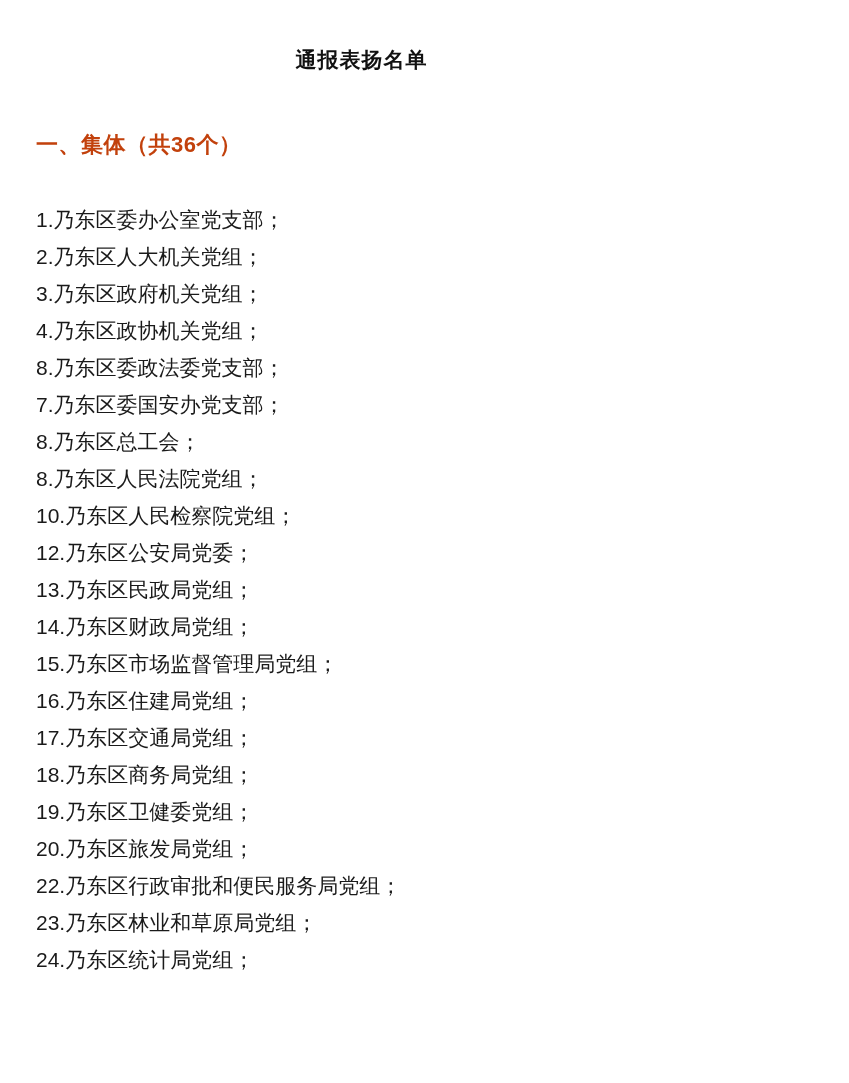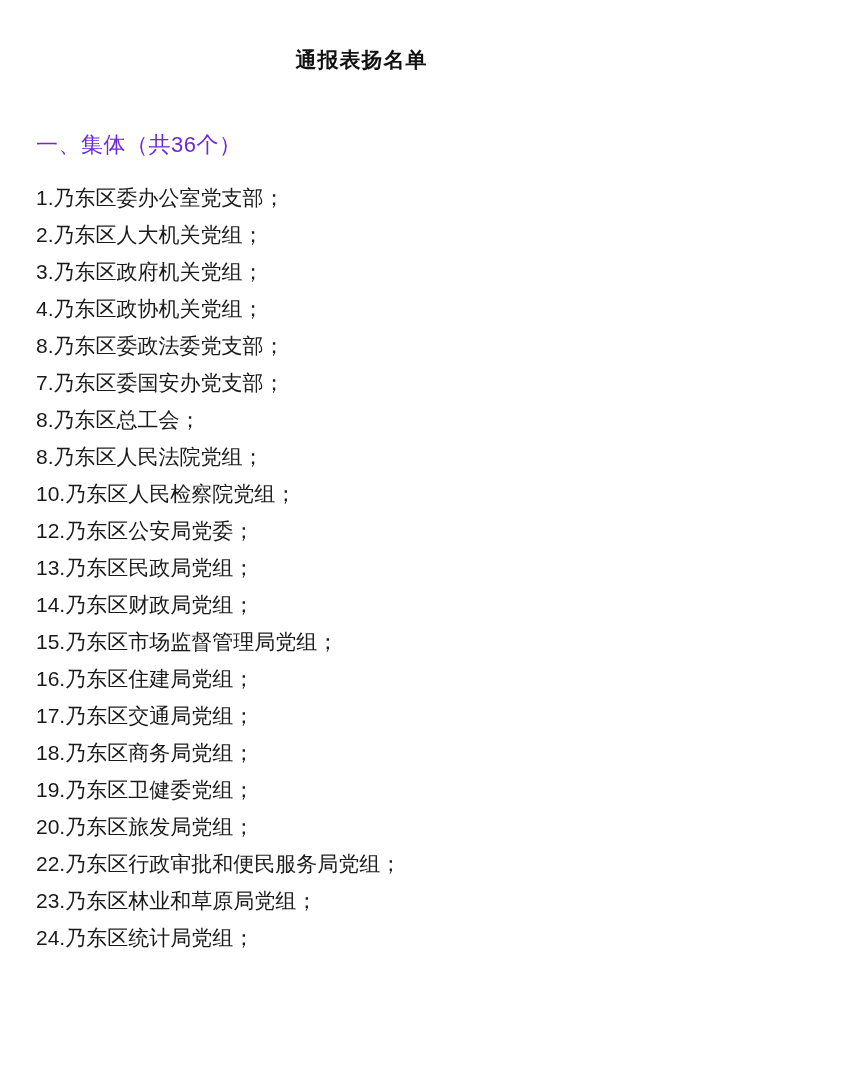--- a/index.html
+++ b/index.html
@@ -23,28 +23,28 @@
     text-align: center;
     font-size: 21px;
     font-weight: bold;
     letter-spacing: 1px;
     color: #111111;
     margin: 10px 0 0 0;
     line-height: 1.5;
   }
   .section-heading {
     font-size: 22px;
-    font-weight: normal;
-    color: #6d28d9;
+    font-weight: bold;
+    color: #c2410c;
     margin: 52px 0 0 0;
     line-height: 1.5;
     letter-spacing: 0.5px;
   }
   .list {
-    margin: 18px 0 0 0;
+    margin: 40px 0 0 0;
     padding: 0;
     list-style: none;
   }
   .list-item {
     font-size: 21px;
     line-height: 37px;
     color: #1a1a1a;
     white-space: nowrap;
     letter-spacing: 0px;
   }

